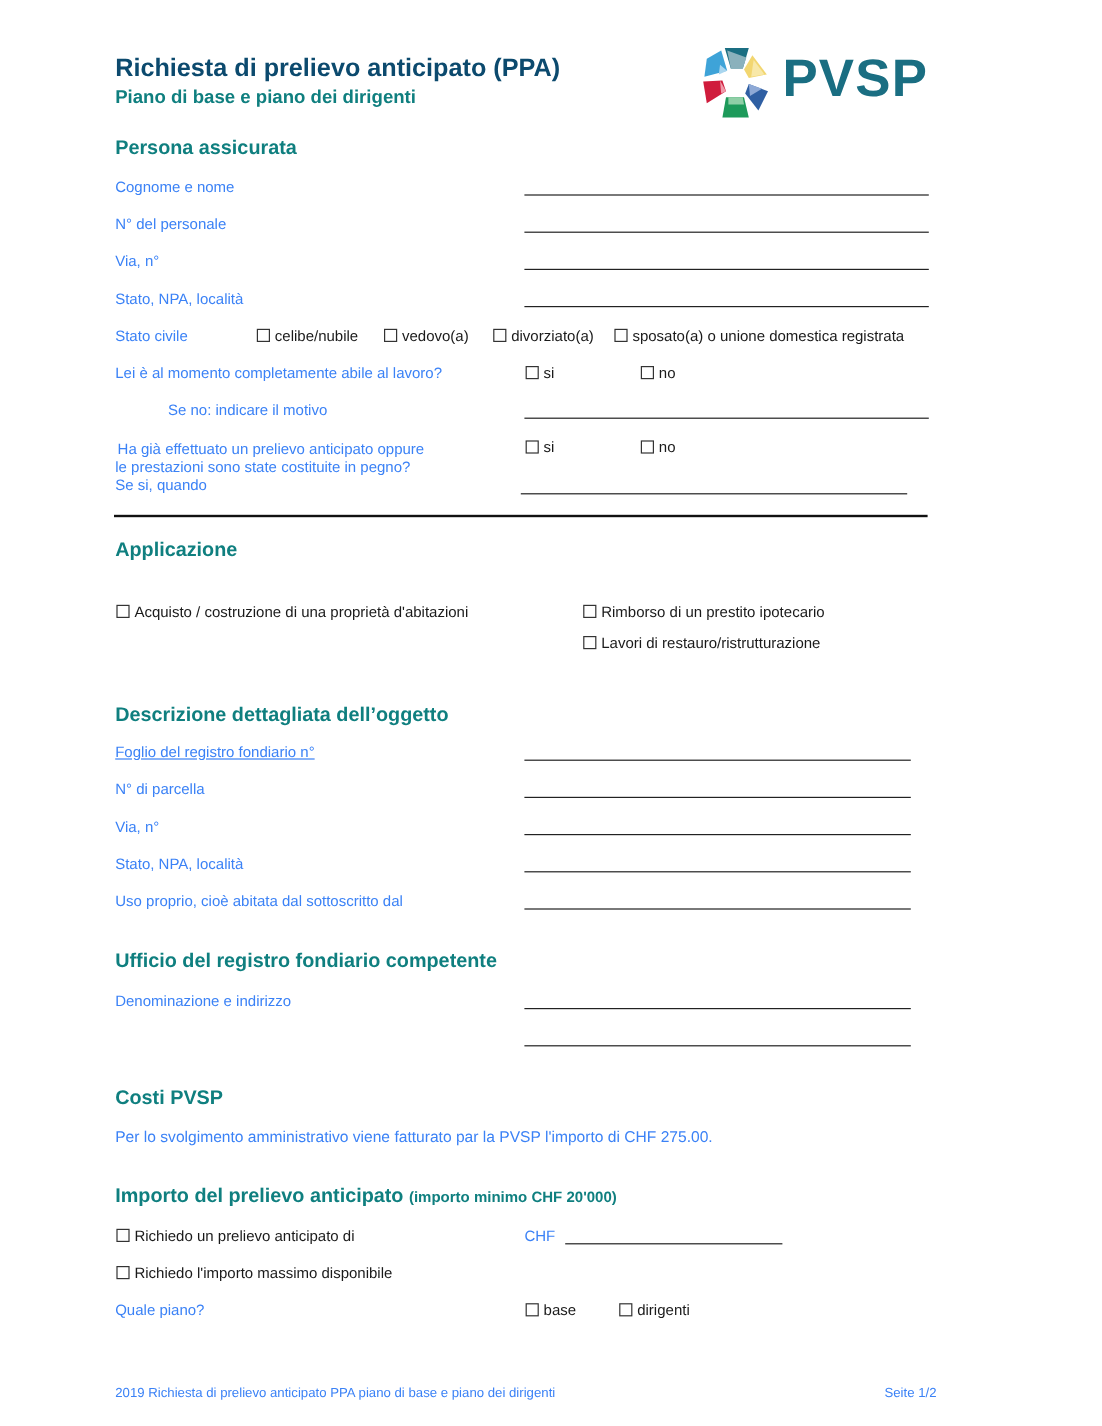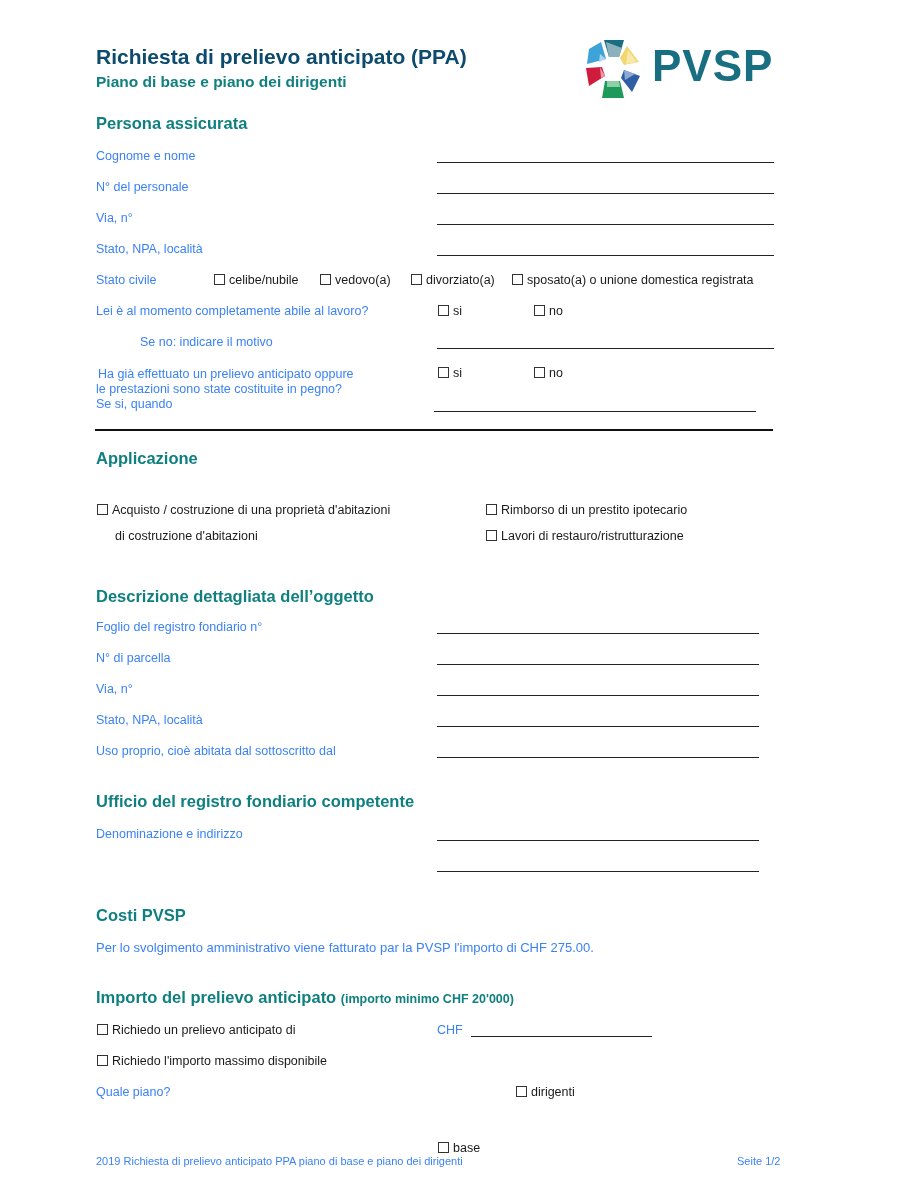--- a/index.html
+++ b/index.html
@@ -100,29 +100,28 @@
 
 <div class="abs h2" style="top:449px;">Applicazione</div>
 
 <div class="abs opt" style="left:97px;top:503px;">
   <span class="cb"></span><span>Acquisto / costruzione di una proprietà d'abitazioni</span>
 </div>
 <div class="abs opt" style="left:486px;top:503px;">
   <span class="cb"></span><span>Rimborso di un prestito ipotecario</span>
 </div>
 <div class="abs opt" style="left:97px;top:529px;">
-  <div class="indent">di costruzione d'abitazioni</div>
 </div>
 <div class="abs opt" style="left:486px;top:529px;">
   <span class="cb"></span><span>Lavori di restauro/ristrutturazione</span>
 </div>
 
 <div class="abs h2" style="top:587px;">Descrizione dettagliata dell’oggetto</div>
 
-<div class="abs lbl" style="left:96px;top:620px;">Foglio del registro fondiario n°</div>
+<div class="abs lbl" style="left:96px;top:620px;text-decoration:underline;">Foglio del registro fondiario n°</div>
 <div class="abs line" style="left:437px;top:633px;width:322px;"></div>
 
 <div class="abs lbl" style="left:96px;top:651px;">N° di parcella</div>
 <div class="abs line" style="left:437px;top:664px;width:322px;"></div>
 
 <div class="abs lbl" style="left:96px;top:682px;">Via, n°</div>
 <div class="abs line" style="left:437px;top:695px;width:322px;"></div>
 
 <div class="abs lbl" style="left:96px;top:713px;">Stato, NPA, località</div>
 <div class="abs line" style="left:437px;top:726px;width:322px;"></div>
@@ -147,21 +146,21 @@
   <span class="cb"></span><span>Richiedo un prelievo anticipato di</span>
 </div>
 <div class="abs lbl" style="left:437px;top:1023px;">CHF</div>
 <div class="abs line" style="left:471px;top:1036px;width:181px;"></div>
 
 <div class="abs opt" style="left:97px;top:1054px;">
   <span class="cb"></span><span>Richiedo l'importo massimo disponibile</span>
 </div>
 
 <div class="abs lbl" style="left:96px;top:1085px;text-align:center;">Quale piano?</div>
-<div class="abs opt" style="left:438px;top:1141px;">
+<div class="abs opt" style="left:438px;top:1085px;">
   <span class="cb"></span><span>base</span>
 </div>
 <div class="abs opt" style="left:516px;top:1085px;">
   <span class="cb"></span><span>dirigenti</span>
 </div>
 
 <div class="abs lbl" style="left:96px;top:1154px;font-size:11px;">2019 Richiesta di prelievo anticipato PPA piano di base e piano dei dirigenti</div>
 <div class="abs lbl" style="left:737px;top:1154px;font-size:11px;">Seite 1/2</div>
 
 </body></html>

